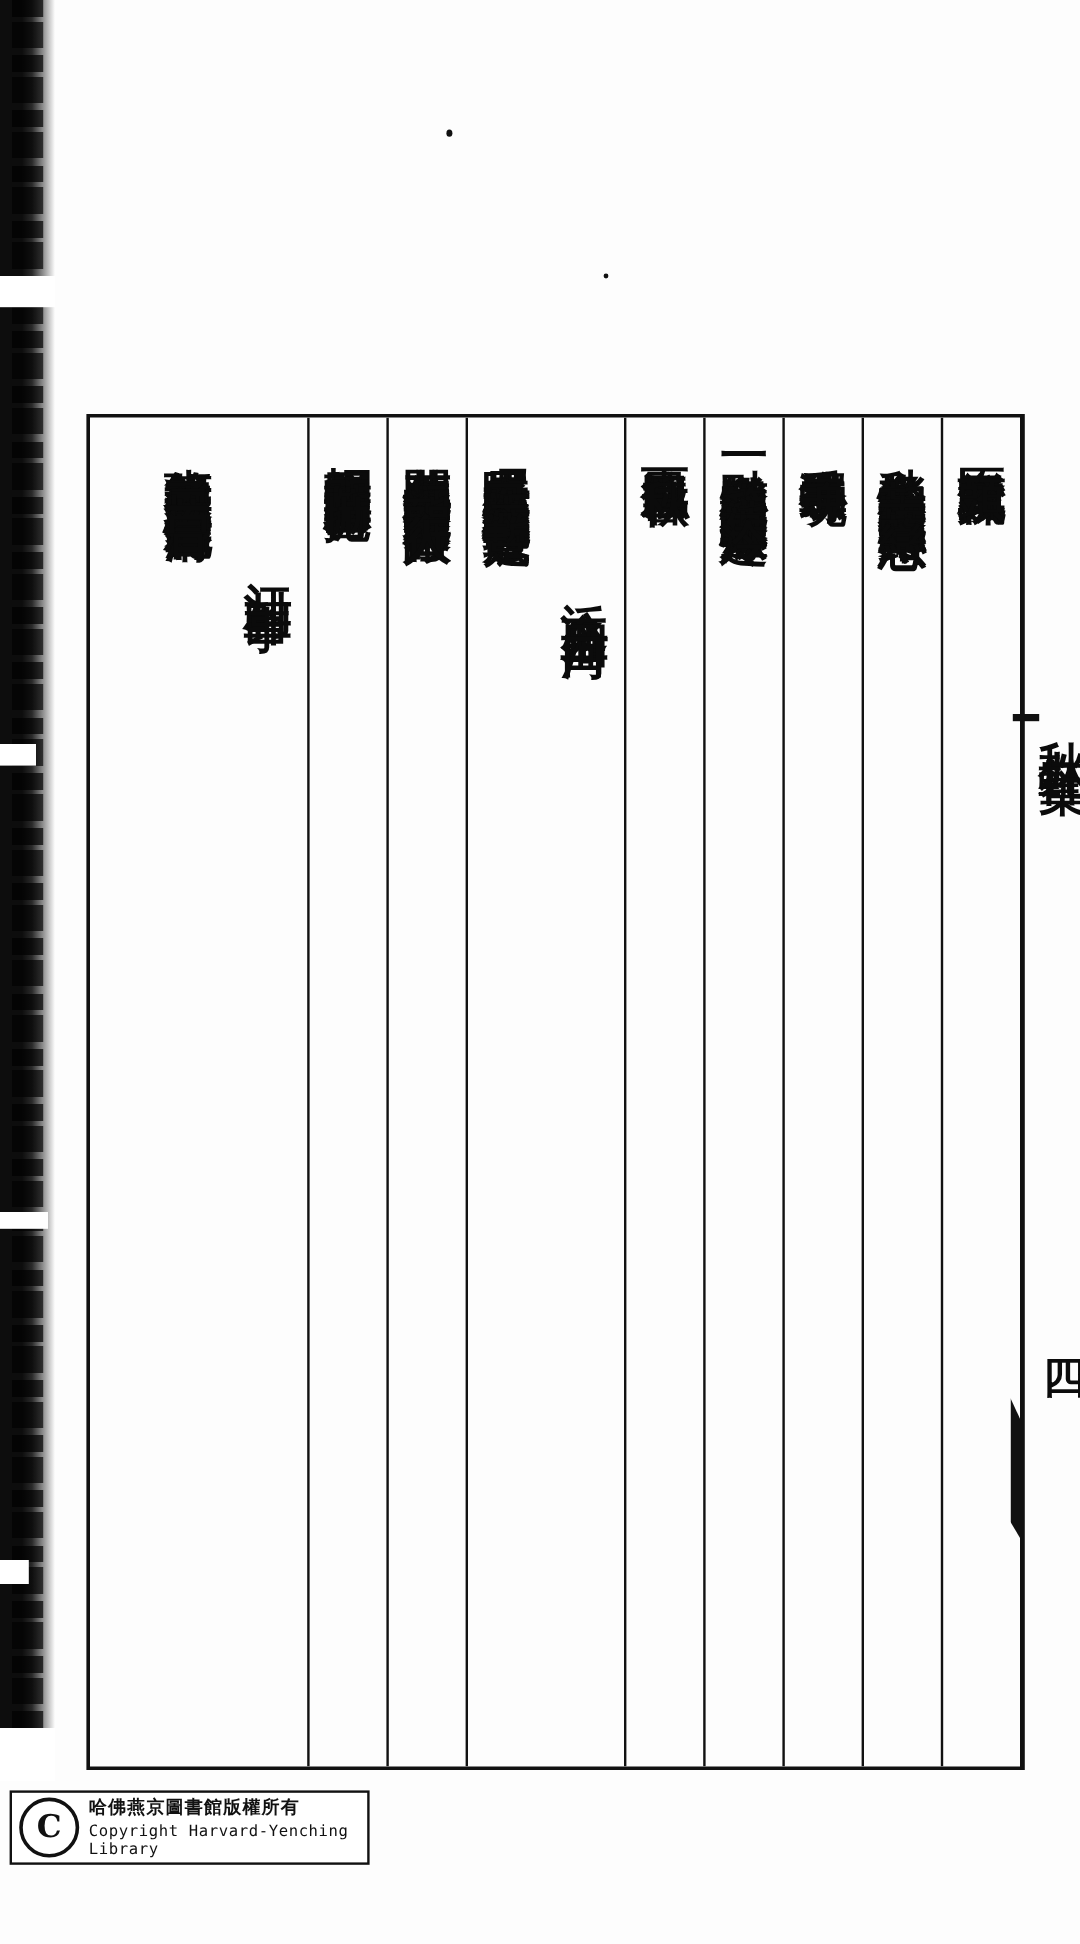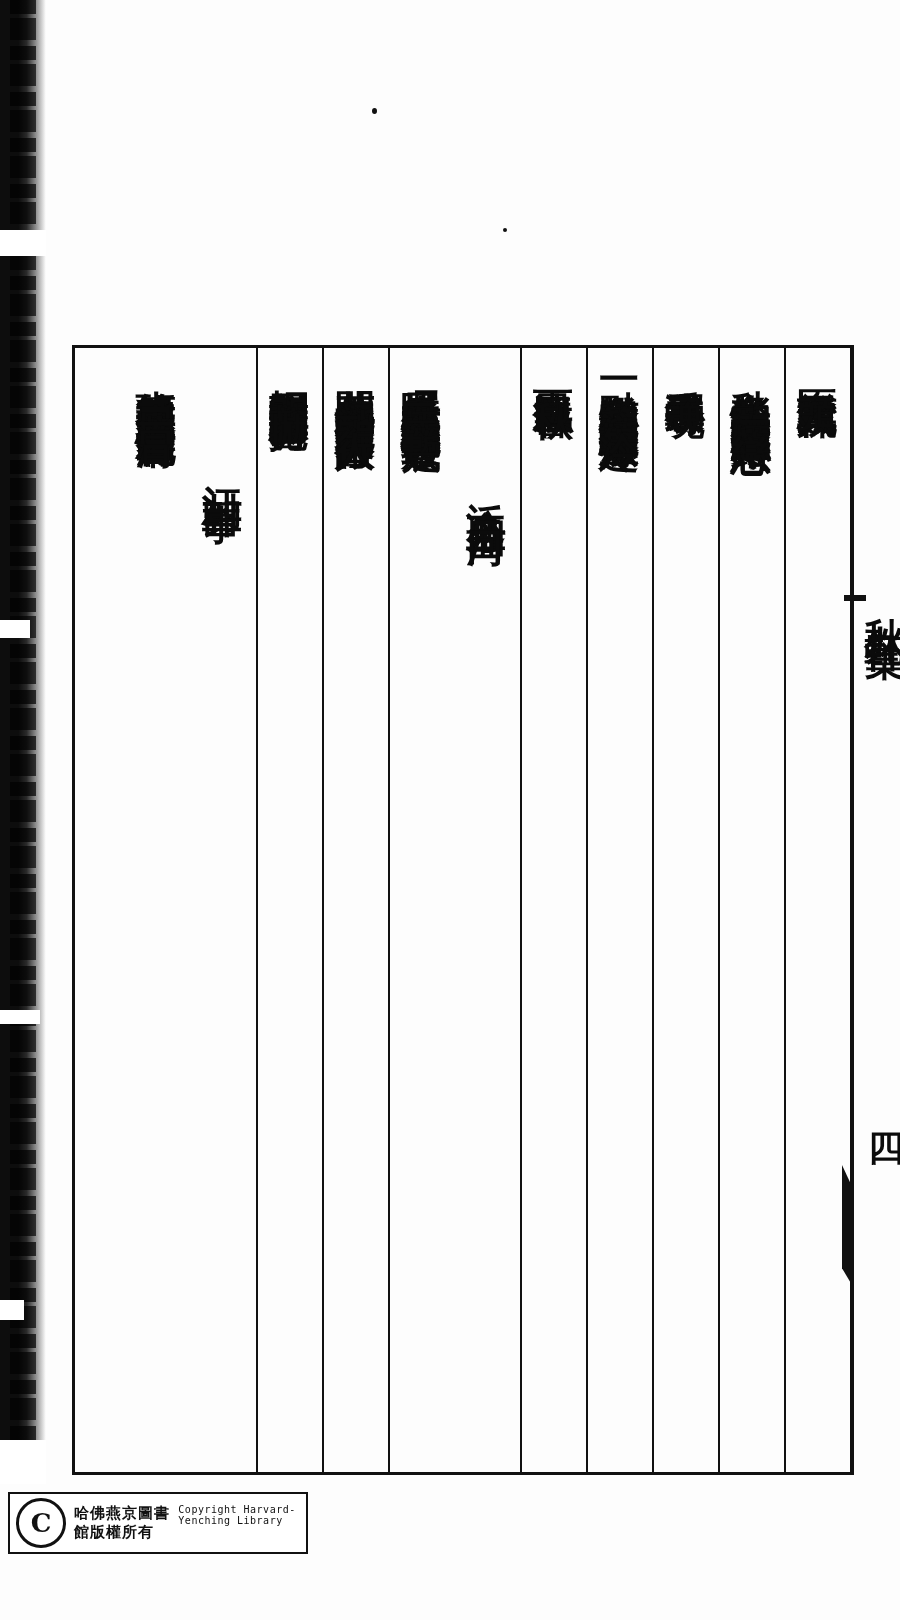--- a/index.html
+++ b/index.html
@@ -182,34 +182,34 @@
     justify-content: center;
     font-family: "DejaVu Serif", serif;
     font-size: 26px;
     font-weight: 700;
     color: #111;
     flex: 0 0 44px;
   }
   .stamp-lines {
     margin-left: 8px;
     display: flex;
-    flex-direction: row;
+    flex-direction: column;
     justify-content: center;
     gap: 3px;
   }
   .stamp-cn {
     font-family: "DejaVu Serif", "Liberation Serif", serif;
     font-size: 15px;
     font-weight: 700;
     letter-spacing: 1px;
     color: #111;
   }
   .stamp-en {
     font-family: "DejaVu Sans Mono", "Liberation Mono", monospace;
-    font-size: 10px;
+    font-size: 13px;
     letter-spacing: .5px;
     color: #111;
   }
 </style>
 </head>
 <body>
 
 <div class="page">
 
   <div class="scan-edge"></div>

